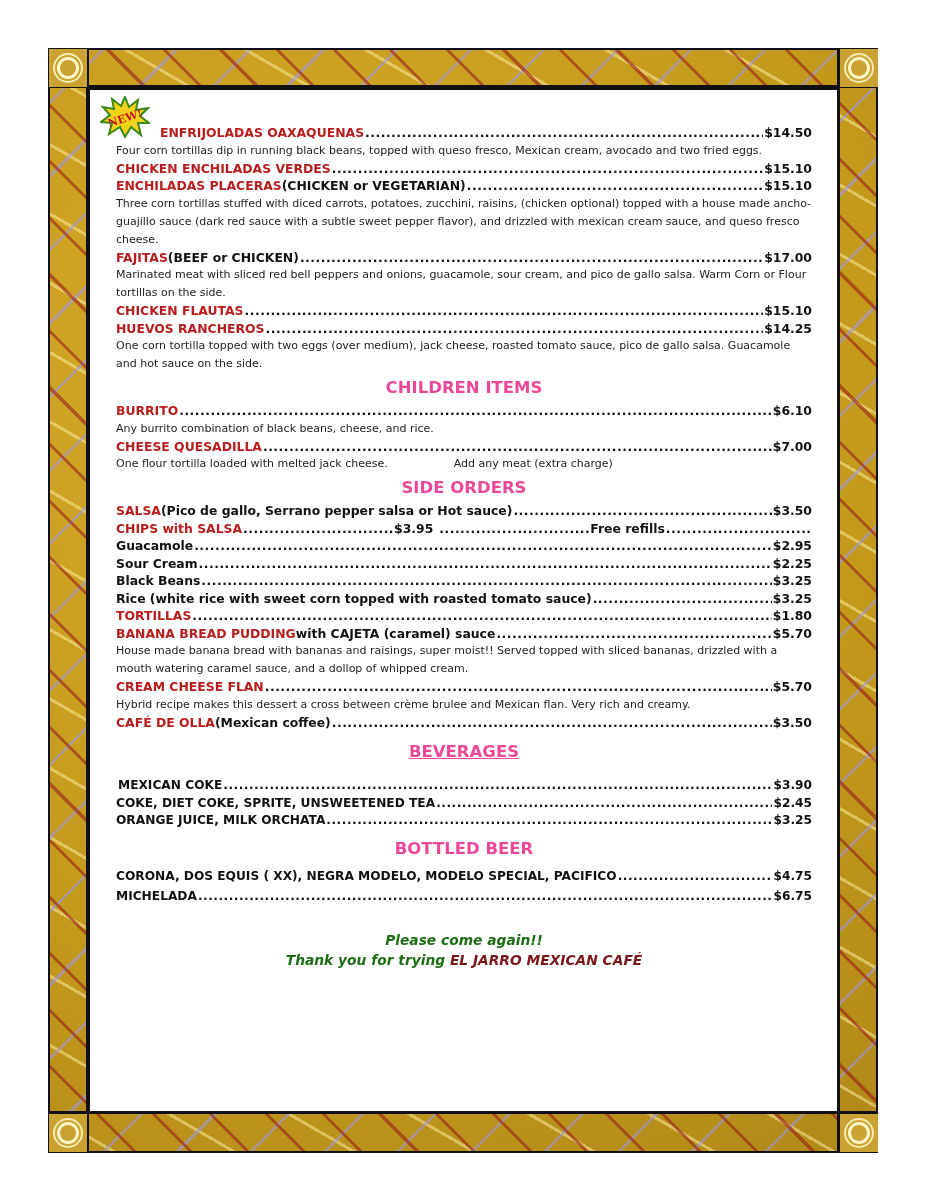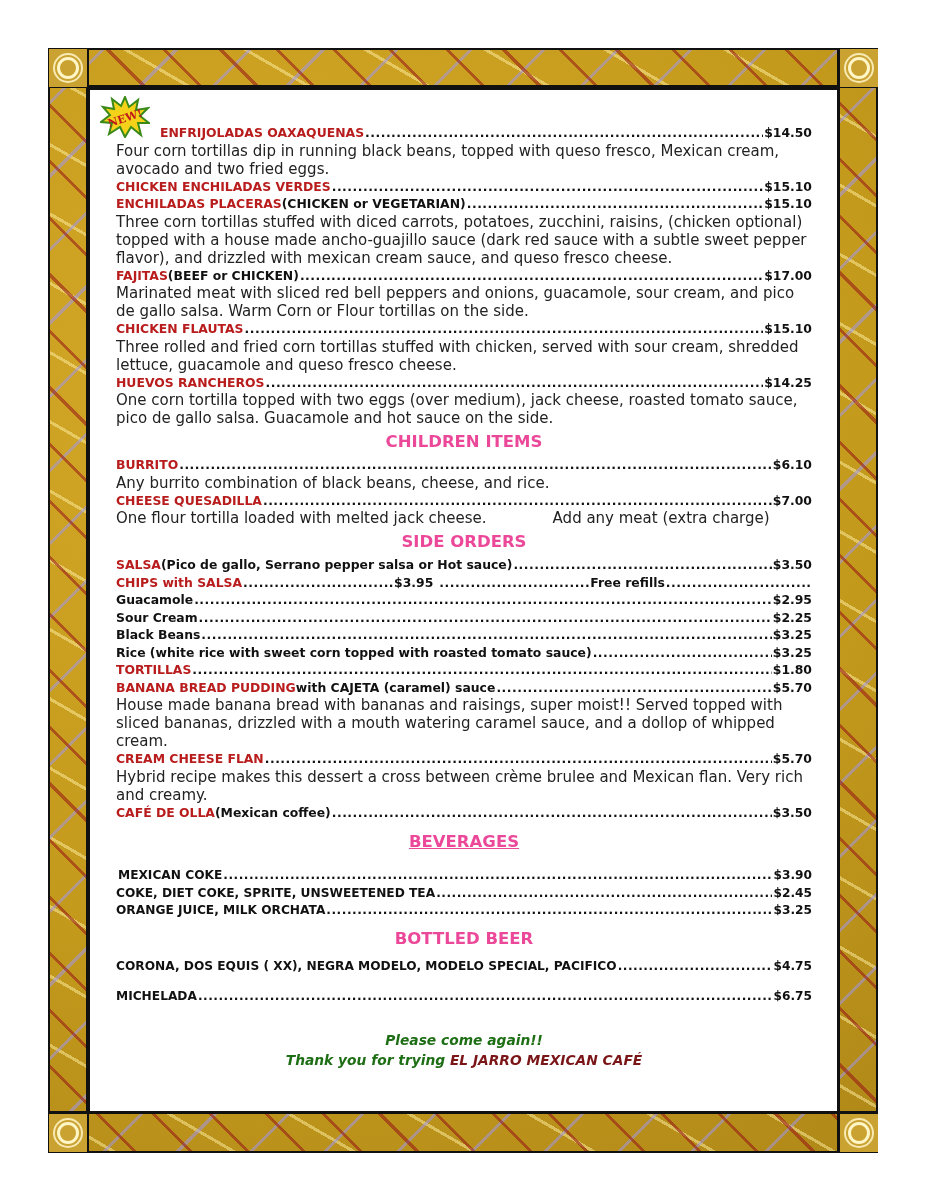--- a/index.html
+++ b/index.html
@@ -16,21 +16,21 @@
   .inner { position:absolute; left:87px; top:87px; width:753px; height:1027px; background:#ffffff; border:3px solid #111; box-sizing:border-box; }
   .line-h { position:absolute; height:3px; background:#111; }
   .line-v { position:absolute; width:3px; background:#111; }
   .content { position:absolute; left:116px; top:96px; width:696px; }
   .row { display:flex; align-items:baseline; font-weight:bold; font-size:12.4px; line-height:17.5px; color:#111; white-space:nowrap; }
   .row .name { color:#b91c1c; }
   .row .extra { color:#111; }
   .row .dots { flex:1; overflow:hidden; margin:0 1px; }
   .row .dots::after { content:"............................................................................................................................................................................................................................................................................"; letter-spacing:0.5px; font-weight:bold; }
   .row .price { color:#111; }
-  .desc { font-size:15px; line-height:18px; color:#222; }
+  .desc { font-size:11px; line-height:18px; color:#222; }
   .section { text-align:center; color:#ec4899; font-weight:bold; font-size:16.5px; line-height:22px; margin:4px 0 3px; }
   .new { position:absolute; left:100px; top:96px; width:50px; height:42px; }
   .first-row { padding-left:44px; margin-top:28px; }
   .bev .row, .beer .row { font-size:12.2px; }
   .footer { text-align:center; font-style:italic; font-weight:bold; font-size:13.8px; line-height:20px; color:#1e6e15; }
   .footer .brand { color:#7a1518; }
   .note { margin-left:66px; }
 </style>
 </head>
 <body>
@@ -92,21 +92,20 @@
         <span class="price">$17.00</span>
     </div>
     <div class="desc">Marinated meat with sliced red bell peppers and onions, guacamole, sour cream, and pico de gallo salsa. Warm Corn or Flour tortillas on the side.</div>
 
     <div class="row">
       <span class="name">CHICKEN FLAUTAS</span>
         <span class="extra"></span>
         <span class="dots"></span>
         <span class="price">$15.10</span>
     </div>
-    <div class="desc">Three rolled and fried corn tortillas stuffed with chicken, served with sour cream, shredded lettuce, guacamole and queso fresco cheese.</div>
 
     <div class="row">
       <span class="name">HUEVOS RANCHEROS</span>
         <span class="extra"></span>
         <span class="dots"></span>
         <span class="price">$14.25</span>
     </div>
     <div class="desc">One corn tortilla topped with two eggs (over medium), jack cheese, roasted tomato sauce, pico de gallo salsa. Guacamole and hot sauce on the side.</div>
   </div>
 
@@ -204,21 +203,21 @@
     </div>
   </div>
 
   <div class="section" style="margin-top:8px; margin-bottom:8px;">BOTTLED BEER</div>
   <div class="beer">
     <div class="row">
       <span class="extra">CORONA, DOS EQUIS ( XX),  NEGRA  MODELO, MODELO SPECIAL, PACIFICO </span>
         <span class="dots"></span>
         <span class="price">$4.75</span>
     </div>
-    <div class="row" style="margin-top:13px;">
+    <div class="row" style="margin-top:3px;">
       <span class="extra">MICHELADA </span>
         <span class="dots"></span>
         <span class="price"> $6.75</span>
     </div>
   </div>
 
   <div class="footer" style="margin-top:24px;">
     <div>Please come again!!</div>
     <div><span>Thank you for trying </span><span class="brand">EL JARRO MEXICAN CAFÉ</span></div>
   </div>

